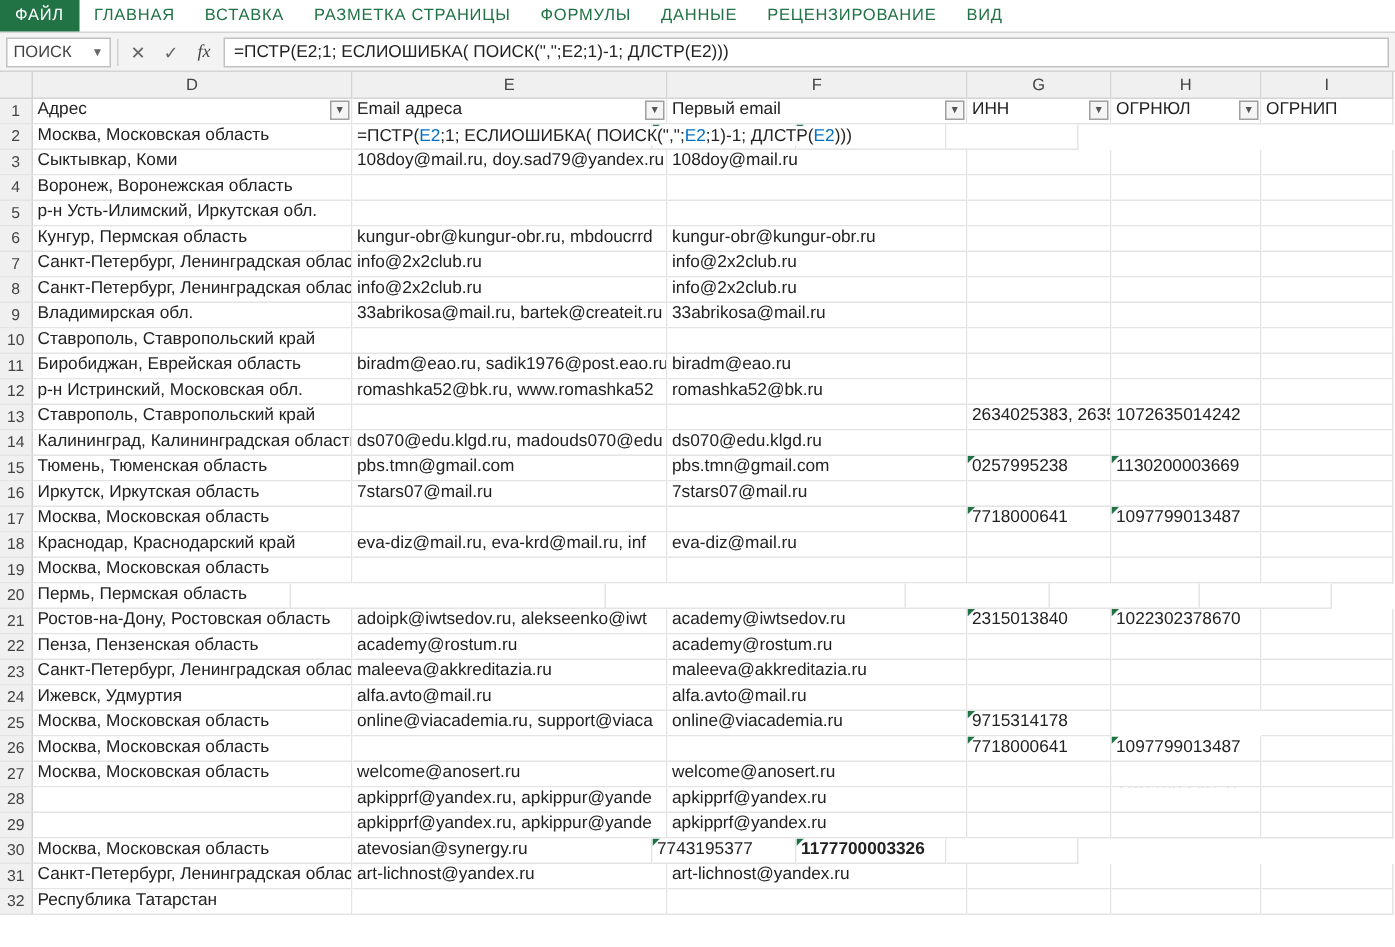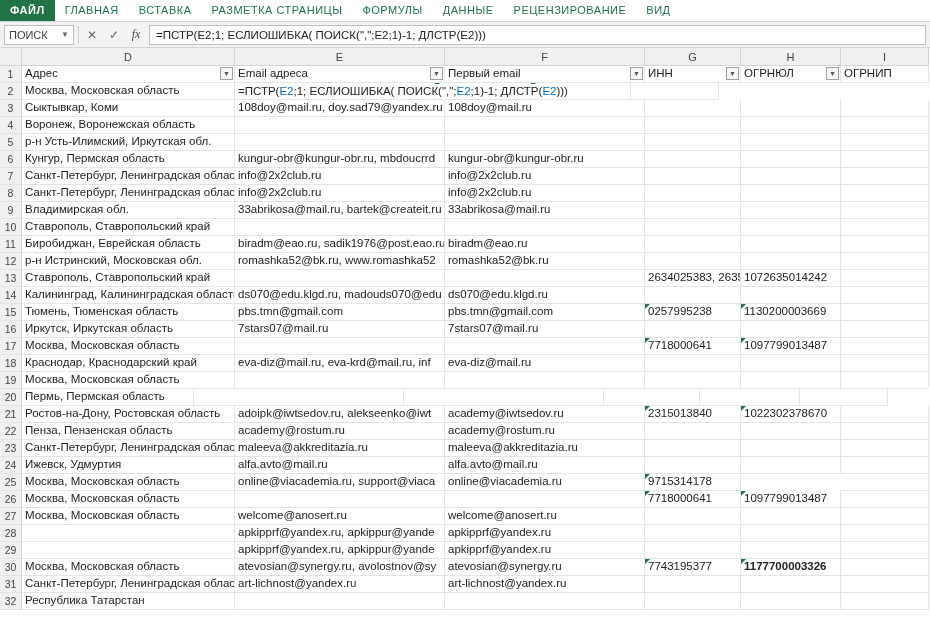--- a/index.html
+++ b/index.html
@@ -1,20 +1,20 @@
 <!DOCTYPE html>
 <html><head>
 <meta charset="utf-8">
 <style>
   * { box-sizing: border-box; margin: 0; padding: 0; }
   html, body { width: 930px; height: 631px; font-family: "Segoe UI", Tahoma, sans-serif; font-size: 12px; background: #fff; overflow: hidden; }
 
   .ribbon-tabs { display: flex; align-items: stretch; height: 22px; background: #fff; border-bottom: 1px solid #d4d4d4; }
   .ribbon-tab { padding: 4px 10px 3px; font-size: 11px; letter-spacing: 0.5px; color: #217346; cursor: pointer; }
-  .ribbon-tab.file { background: #217346; color: #fff; font-weight: bold; text-align: right; }
+  .ribbon-tab.file { background: #217346; color: #fff; font-weight: normal; text-align: right; }
 
   .formula-bar { display: flex; align-items: center; height: 26px; background: #f3f3f3; border-bottom: 1px solid #d4d4d4; padding: 0 4px; gap: 4px; }
   .name-box { width: 70px; height: 20px; background: #fff; border: 1px solid #c0c0c0; font-size: 11px; padding: 2px 4px; color: #444; display: flex; align-items: center; justify-content: space-between; }
   .name-box .dd { font-size: 8px; color: #666; }
   .fb-sep { width: 1px; height: 18px; background: #d0d0d0; }
   .fb-btn { width: 18px; text-align: center; color: #666; font-size: 12px; }
   .fb-btn.fx { font-style: italic; font-family: "Times New Roman", serif; font-size: 12px; color: #444; }
   .formula-input { flex: 1; height: 20px; background: #fff; border: 1px solid #c0c0c0; font-size: 11.5px; padding: 2px 6px; color: #222; display: flex; align-items: center; overflow: hidden; white-space: nowrap; }
 
   .grid-wrap { position: relative; width: 930px; }
@@ -340,21 +340,20 @@
       <div class="row">
         <div class="cell" style="width: 213px;"></div>
         <div class="cell" style="width: 210px;">apkipprf@yandex.ru, apkippur@yande</div>
         <div class="cell" style="width: 200px;">apkipprf@yandex.ru</div>
         <div class="cell" style="width: 96px;"></div>
         <div class="cell" style="width: 100px;"></div>
         <div class="cell" style="width: 88px;"></div>
       </div>
       <div class="row">
         <div class="cell" style="width: 213px;">Москва, Московская область</div>
-        <div class="cell" style="width: 210px;">atevosian@synergy.ru, avolostnov@sy</div>
         <div class="cell" style="width: 200px;">atevosian@synergy.ru</div>
         <div class="cell" style="width: 96px; position: relative;">7743195377<div class="marker"></div></div>
         <div class="cell" style="width: 100px; position: relative; font-weight: bold;">1177700003326<div class="marker"></div></div>
         <div class="cell" style="width: 88px;"></div>
       </div>
       <div class="row">
         <div class="cell" style="width: 213px;">Санкт-Петербург, Ленинградская область</div>
         <div class="cell" style="width: 210px;">art-lichnost@yandex.ru</div>
         <div class="cell" style="width: 200px;">art-lichnost@yandex.ru</div>
         <div class="cell" style="width: 96px;"></div>

